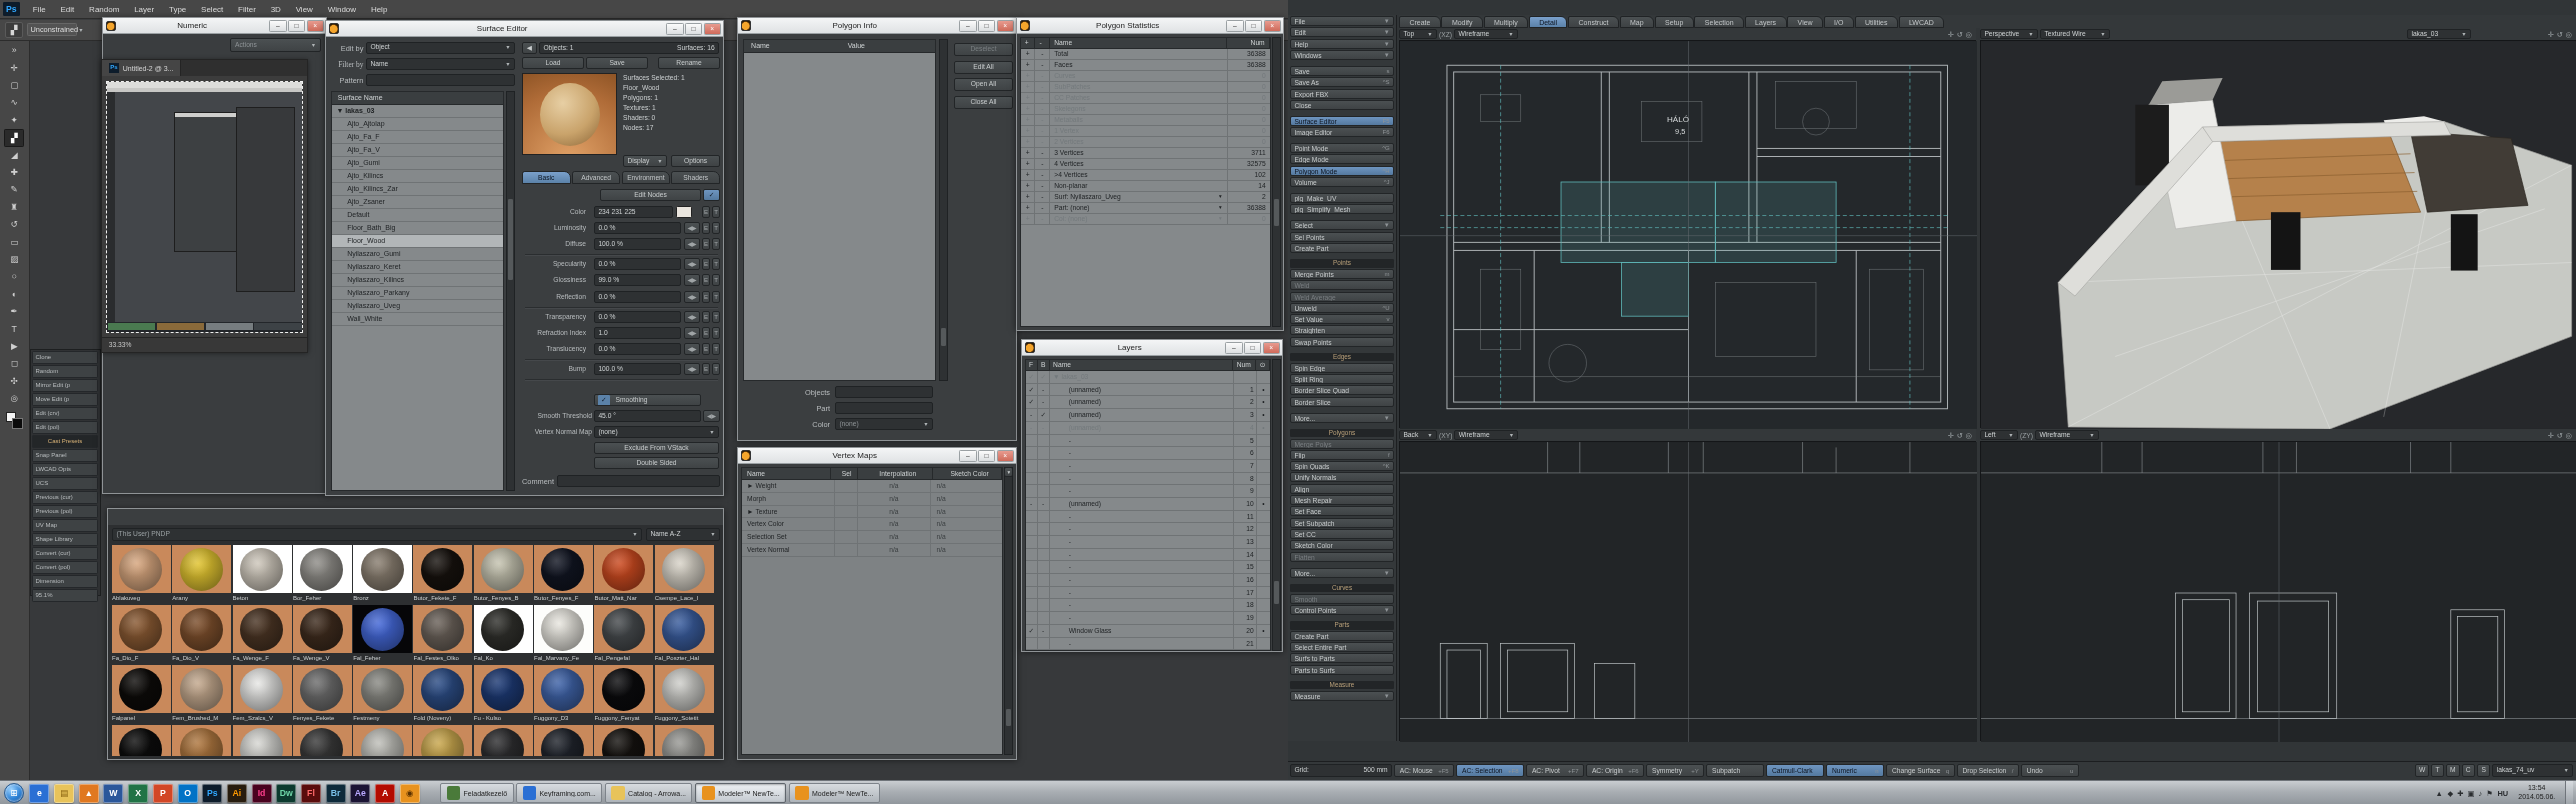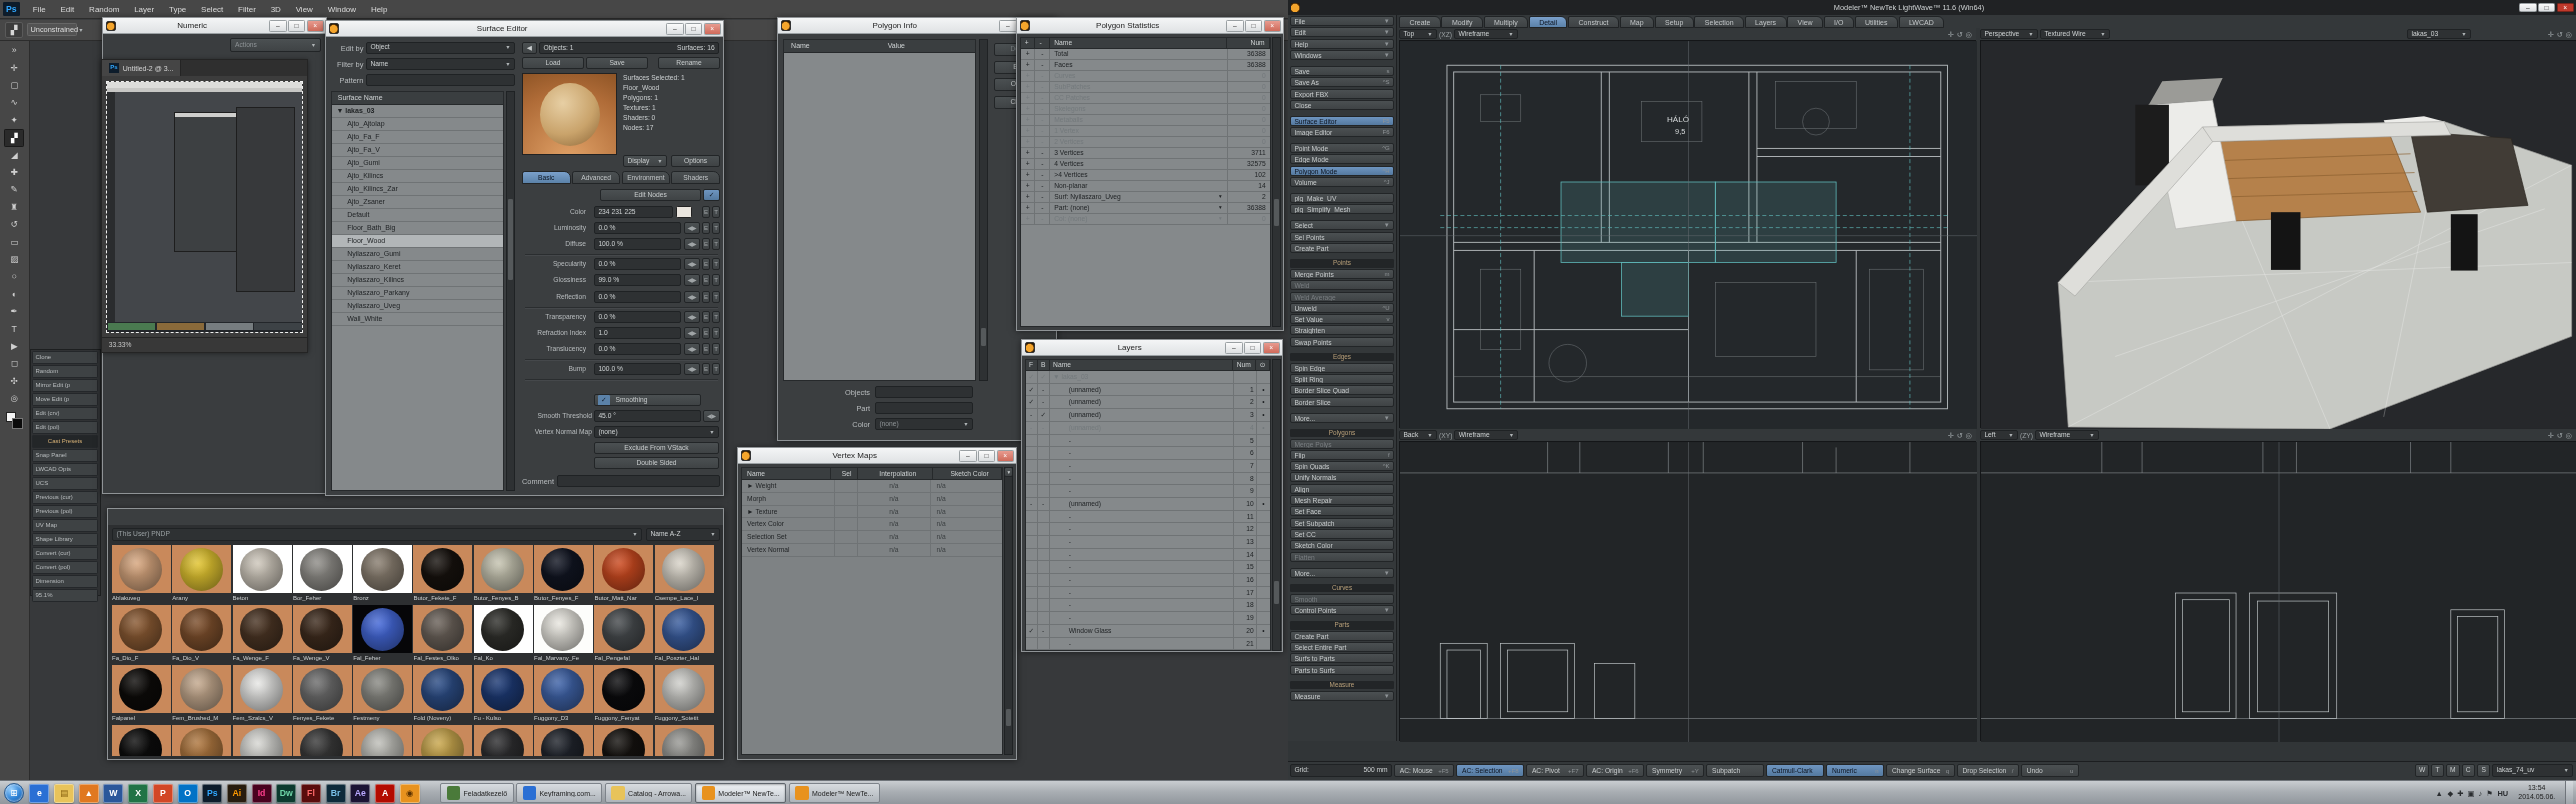--- a/index.html
+++ b/index.html
@@ -245,21 +245,21 @@
           <div class="winbtn close">×</div>
         </div>
       </div>
       <div class="lw-content">
 
         <span class="abs" style="left:5.4px;top:6.7px;width:32px;text-align:right;color:#b9bdbf;">Edit by</span>
         <div class="lwfield lwdrop abs" style="left:40px;top:4.7px;width:149px;height:12px;">
           <span>Object</span>
             <span class="arrow">▼</span>
           </div>
-        <span class="abs" style="left:5.4px;top:23px;width:32px;text-align:right;color:#b9bdbf;">Filter by</span>
+        <span class="abs" style="left:5.4px;top:23px;width:32px;text-align:right;color:#b9bdbf;font-family:Liberation Serif, serif;">Filter by</span>
         <div class="lwfield lwdrop abs" style="left:40px;top:21px;width:149px;height:12px;">
           <span>Name</span>
             <span class="arrow">▼</span>
           </div>
         <span class="abs" style="left:5.4px;top:39px;width:32px;text-align:right;color:#b9bdbf;">Pattern</span>
         <div class="lwfield abs" style="left:40px;top:37px;width:149px;height:12px;"></div>
         <div class="abs graylist" style="left:5.4px;top:54px;width:173px;height:400px;border:0.7px solid #26292b;">
           <div style="background:#3a3e40;color:#cfd3d4;font-size:7px;line-height:12px;padding-left:5.4px;border-bottom:0.7px solid #26292b;">Surface Name</div>
           <div id="surface-list-rows">
               <div class="lrow" style="font-weight: bold;">▼ lakas_03</div>
@@ -637,21 +637,21 @@
               <div class="preset-cell">
                 <div class="preset-thumb" style="background: rgb(201, 137, 91);">
                   <div class="preset-sph" style="background: radial-gradient(circle at 36% 30%, rgba(255, 255, 255, 0.2), transparent 40%), radial-gradient(circle at 42% 36%, rgb(154, 154, 150), rgba(0, 0, 0, 0.533)) rgb(154, 154, 150);"></div>
                 </div>
               </div>
             </div>
           </div>
       </div>
     </div>
 
-    <div id="polygon-info" class="lw-win" style="left:737px;top:17px;width:280px;height:424px;margin-left:40px;">
+    <div id="polygon-info" class="lw-win" style="left:737px;top:17px;width:280px;height:424px;">
       <div class="lw-title">
         <div class="ticon"></div>
         <div class="ttext">Polygon Info</div>
         <div class="winbtns">
           <div class="winbtn">–</div>
           <div class="winbtn">□</div>
           <div class="winbtn close">×</div>
         </div>
       </div>
       <div class="lw-content">
@@ -1046,29 +1046,20 @@
             </div>
         </div>
         <div class="abs scrollbar" style="left:250px;top:2.7px;width:9.4px;height:292px;">
           <div class="scrollhandle" style="height:23px;margin-top:221px;"></div>
           </div>
       </div>
     </div>
   </div>
 
   <div id="right-monitor">
-    <div id="mo-titlebar">
-      <div class="ticon" style="width:9.4px;height:9.4px;margin-left:2.7px;border-radius:1.3px;background:radial-gradient(circle at 45% 55%, #f4a52c 0 55%, #7a4a10 62%, #2a1a05 75%);"></div>
-      <div class="ttext">Modeler™ NewTek LightWave™ 11.6 (Win64)</div>
-      <div class="winbtns">
-        <div class="winbtn" style="height:9.4px;line-height:8px;">–</div>
-        <div class="winbtn" style="height:9.4px;line-height:8px;">□</div>
-        <div class="winbtn" style="height:9.4px;line-height:8px;background:#c0392b;color:#fff;border-color:#7a241b;">×</div>
-      </div>
-    </div>
     <div id="mo-tabsrow">
         <div class="mo-tab">Create</div>
         <div class="mo-tab">Modify</div>
         <div class="mo-tab">Multiply</div>
         <div class="mo-tab active">Detail</div>
         <div class="mo-tab">Construct</div>
         <div class="mo-tab">Map</div>
         <div class="mo-tab">Setup</div>
         <div class="mo-tab">Selection</div>
         <div class="mo-tab">Layers</div>

